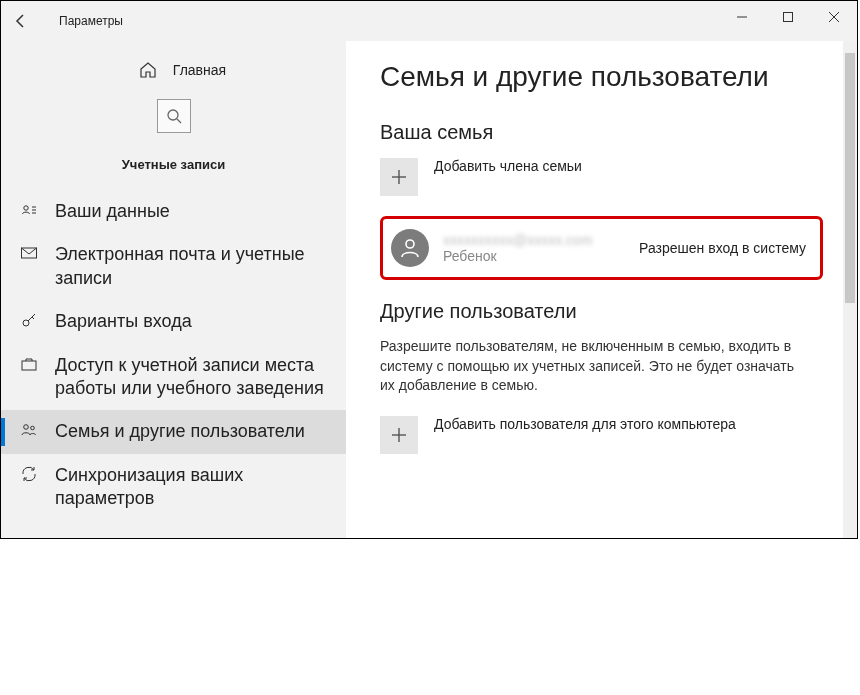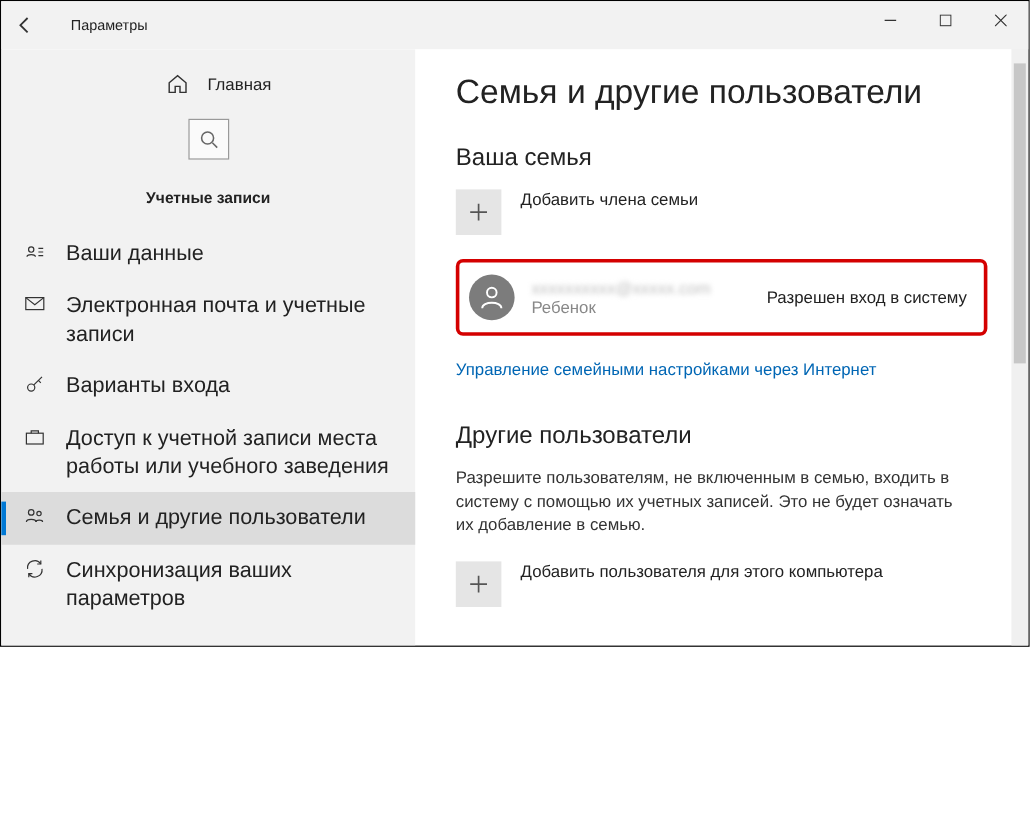--- a/index.html
+++ b/index.html
@@ -178,21 +178,20 @@
               <path d="M4 21 C4 15 20 15 20 21" fill="none" stroke="#fff" stroke-width="1.6"></path>
             </svg>
         </div>
         <div class="member-text">
           <span class="member-email">xxxxxxxxxx@xxxxx.com</span>
           <span class="member-role">Ребенок</span>
         </div>
         <span class="member-status">Разрешен вход в систему</span>
       </div>
 
-      <a class="link">Управление семейными настройками через Интернет</a>
 
       <h2 class="section">Другие пользователи</h2>
       <p class="desc">Разрешите пользователям, не включенным в семью, входить в систему с помощью их учетных записей. Это не будет означать их добавление в семью.</p>
 
       <div class="add-row">
         <div class="plus-tile">
           <svg width="18" height="18" viewBox="0 0 18 18">
               <line x1="9" y1="2" x2="9" y2="16" stroke="#555" stroke-width="1.4"></line>
               <line x1="2" y1="9" x2="16" y2="9" stroke="#555" stroke-width="1.4"></line>
             </svg>

